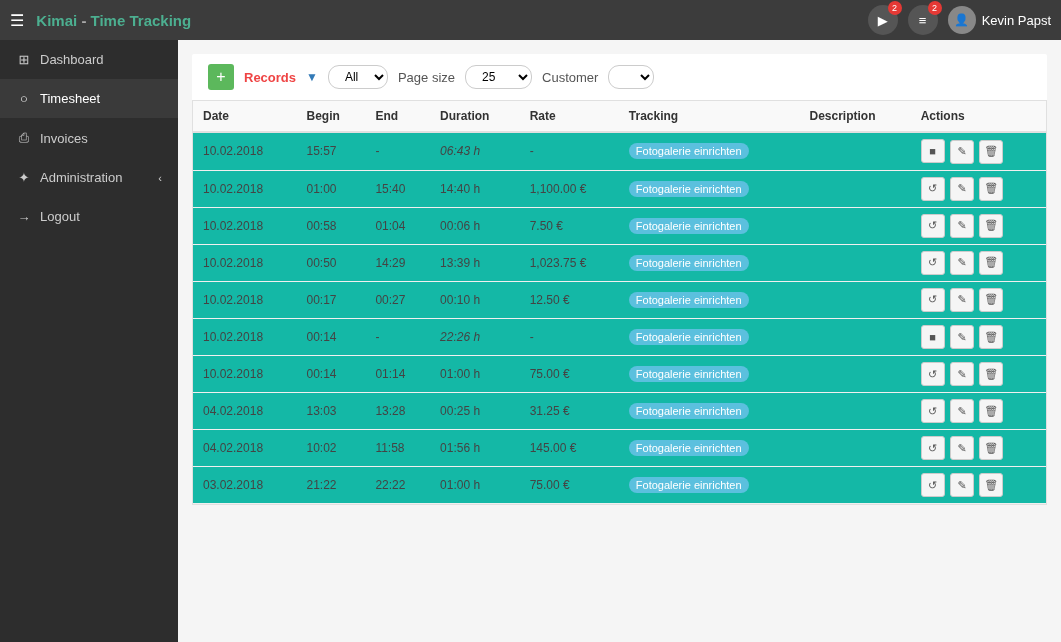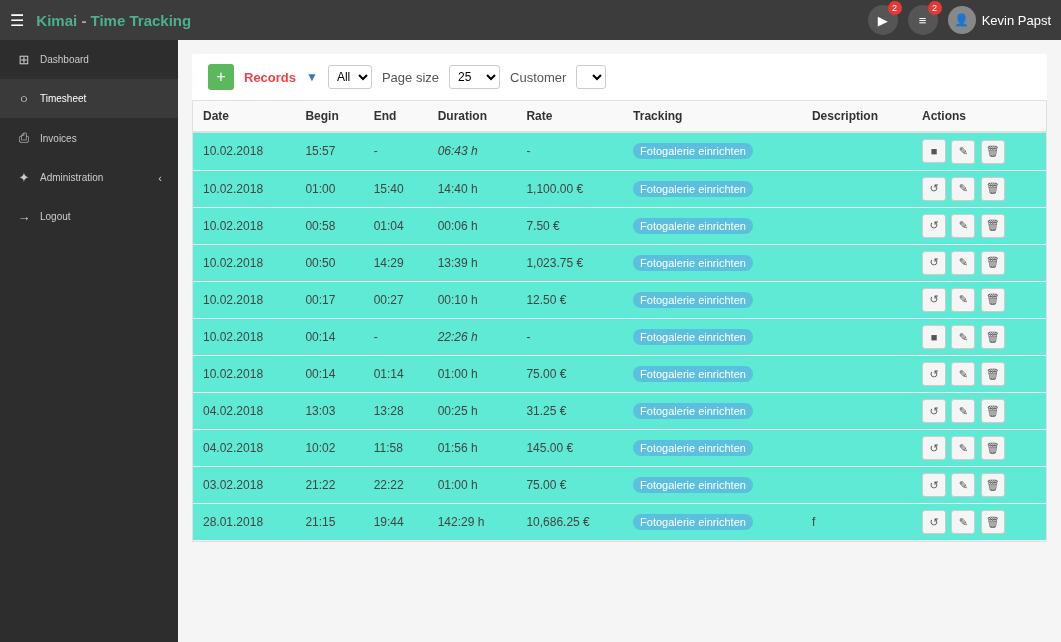--- a/index.html
+++ b/index.html
@@ -62,21 +62,21 @@
       display: flex;
       align-items: center;
       padding: 12px 16px;
       color: #ccc;
       cursor: pointer;
       gap: 8px;
       position: relative;
     }
     .sidebar-item.active { background: #3a3a3a; color: #fff; }
     .sidebar-item .icon { font-size: 13px; width: 16px; text-align: center; }
-    .sidebar-item .label { font-size: 10px; }
+    .sidebar-item .label { font-size: 13px; }
     .sidebar-item .chevron { margin-left: auto; font-size: 11px; }
 
     
     .main {
       flex: 1;
       overflow-y: auto;
       background: #f5f5f5;
       padding: 0;
     }
 
@@ -110,31 +110,31 @@
       width: 26px; height: 26px;
       border-radius: 3px;
       cursor: pointer;
       font-size: 16px;
       display: flex; align-items: center; justify-content: center;
     }
     .records-label { font-size: 13px; color: #ef4444; font-weight: bold; }
     .records-filter-icon { color: #337ab7; font-size: 12px; cursor: pointer; }
     .toolbar select {
       border: 1px solid #ccc;
-      padding: 3px 4px;
+      padding: 3px 12px;
       font-size: 12px;
-      border-radius: 3px;
+      border-radius: 11px;
       background: #fff;
       cursor: pointer;
     }
     .toolbar label { font-size: 13px; color: #555; }
 
     
     .table-container {
-      background: #5eead4;
+      background: #14b8a6;
       margin: 0 14px 1px 14px;
       border: 1px solid #e0e0e0;
       border-top: none;
     }
     table { width: 100%; border-collapse: collapse; }
     thead tr { background: #f9f9f9; }
     thead th {
       padding: 8px 10px;
       text-align: left;
       font-size: 12px;
@@ -394,32 +394,18 @@
     <td class="duration-col">01:00 h</td>
     <td>75.00 €</td>
     <td><span class="activity-badge">Fotogalerie einrichten</span></td>
     <td></td>
     <td>
       <button class="action-btn">↺</button>
       <button class="action-btn">✎</button>
       <button class="action-btn">🗑</button>
     </td>
   </tr>
-            <tr>
-    <td>28.01.2018</td>
-    <td>21:15</td>
-    <td>19:44</td>
-    <td class="duration-col">142:29 h</td>
-    <td>10,686.25 €</td>
-    <td><span class="activity-badge">Fotogalerie einrichten</span></td>
-    <td>f</td>
-    <td>
-      <button class="action-btn">↺</button>
-      <button class="action-btn">✎</button>
-      <button class="action-btn">🗑</button>
-    </td>
-  </tr>
           </tbody>
       </table>
     </div>
 
   </div>
 </div>
 
 </body></html>

